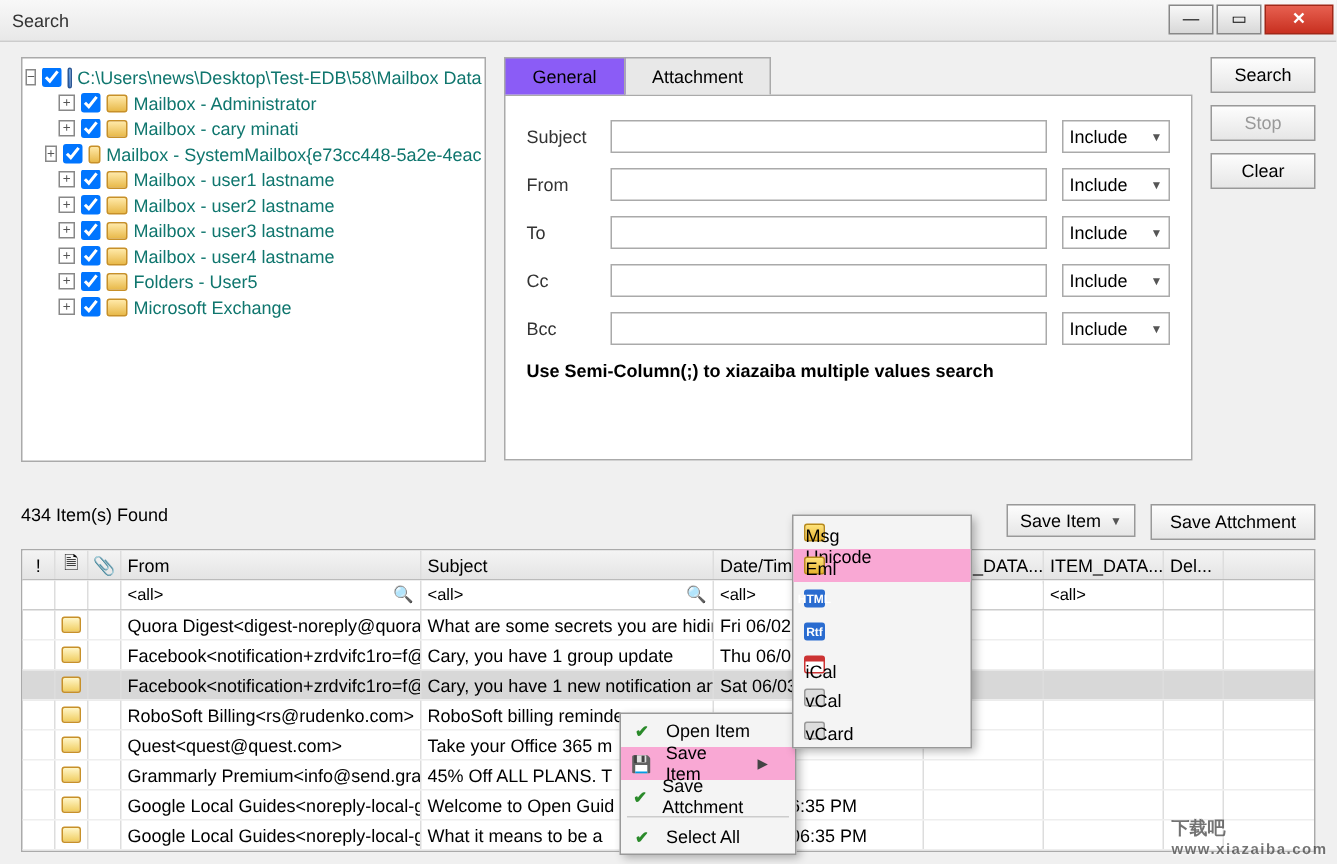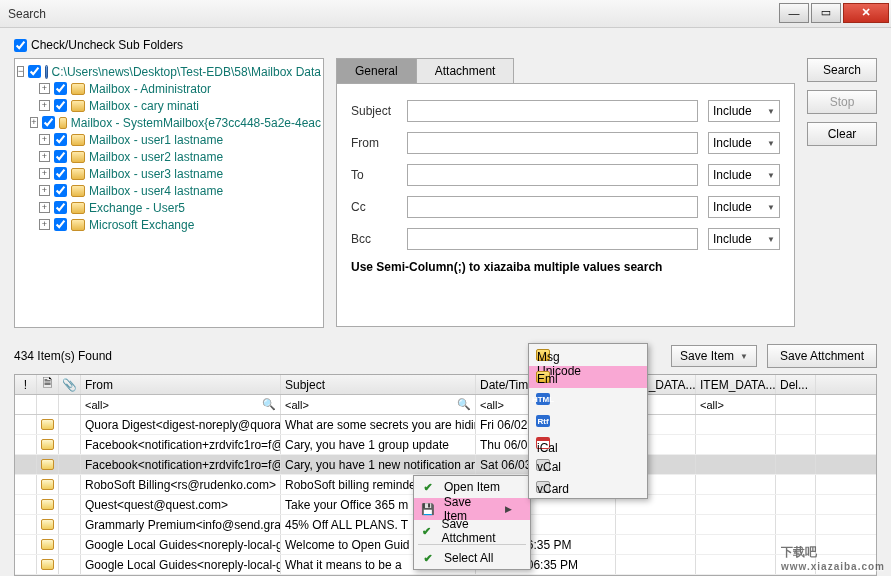--- a/index.html
+++ b/index.html
@@ -21,35 +21,35 @@
 .tree-node { display: flex; align-items: center; gap: 4px; white-space: nowrap; height: 17px; }
 .expander { width: 11px; height: 11px; border: 1px solid #888; display: inline-flex; align-items: center; justify-content: center; font-size: 9px; line-height: 1; color: #555; background: #fff; }
 .folder-icon { width: 14px; height: 12px; background: linear-gradient(#ffe9a8,#e8b94a); border: 1px solid #c79029; border-radius: 2px; }
 .root-icon { width: 16px; height: 14px; background: linear-gradient(#6fa8e6,#3a6fc0); border: 1px solid #2a5694; border-radius: 2px; }
 .tree-label { color: #0f766e; }
 .indent { width: 18px; display: inline-block; }
 
 .criteria { flex: 1; }
 .tabs { display: flex; }
 .tab { padding: 5px 18px; border: 1px solid #aaa; border-bottom: none; background: #e8e8e8; margin-right: -1px; }
-.tab.active { background: #a3a3a3; position: relative; z-index: 2; }
+.tab.active { background: #8b5cf6; position: relative; z-index: 2; }
 .tabpanel { border: 1px solid #aaa; background: #fff; padding: 16px 14px 10px 14px; height: 244px; }
 .field-row { display: flex; align-items: center; margin-bottom: 10px; }
 .field-label { width: 56px; color: #333; }
 .field-input { flex: 1; height: 22px; border: 1px solid #aaa; padding: 2px 4px; }
 .include-sel { width: 72px; height: 22px; border: 1px solid #aaa; margin-left: 10px; background: #fff; display: flex; align-items: center; justify-content: space-between; padding: 0 4px; }
 .caret { font-size: 8px; color: #555; }
 .hint { font-weight: bold; margin-top: 4px; }
 
 .sidebtns { width: 70px; display: flex; flex-direction: column; gap: 8px; }
 .btn { height: 24px; border: 1px solid #999; background: linear-gradient(#fdfdfd,#e6e6e6); display: flex; align-items: center; justify-content: center; }
 .btn.disabled { color: #999; }
 
 
-.results-header { display: flex; align-items: center; margin-top: 16px; }
+.results-header { display: flex; align-items: flex-start; margin-top: 28px; }
 .found-label { flex: 1; }
 .save-item-dd { height: 22px; border: 1px solid #999; background: linear-gradient(#fdfdfd,#e6e6e6); padding: 0 8px; display: flex; align-items: center; gap: 6px; margin-right: 10px; }
 .save-attach-btn { width: 110px; height: 24px; border: 1px solid #999; background: linear-gradient(#fdfdfd,#e6e6e6); display: flex; align-items: center; justify-content: center; }
 
 .grid { margin-top: 6px; border: 1px solid #aaa; background: #fff; }
 .grid-head, .grid-filter, .grid-row { display: flex; align-items: center; height: 20px; }
 .grid-head { background: linear-gradient(#f4f4f4,#e4e4e4); border-bottom: 1px solid #bbb; }
 .grid-filter { border-bottom: 1px solid #ccc; background: #fff; }
 .grid-row { border-bottom: 1px solid #eee; }
 .grid-row.sel { background: #d8d8d8; }
@@ -91,24 +91,20 @@
 <div class="titlebar">
   <span class="title">Search</span>
   <div class="winbtns">
     <div class="winbtn">—</div>
     <div class="winbtn">▭</div>
     <div class="winbtn close">✕</div>
   </div>
 </div>
 
 <div class="content">
-  <label class="checkline">
-    <input type="checkbox" checked="" style="">
-    <span>Check/Uncheck Sub Folders</span>
-  </label>
 
   <div class="toprow">
 
     <div class="treebox">
       <div class="tree-node">
         <span class="expander">−</span>
         <input type="checkbox" checked="" style="">
         <span class="root-icon"></span>
         <span class="tree-label">C:\Users\news\Desktop\Test-EDB\58\Mailbox Data</span>
       </div>
@@ -160,21 +156,21 @@
             <span class="expander">+</span>
             <input type="checkbox" checked="" style="">
             <span class="folder-icon"></span>
             <span class="tree-label">Mailbox - user4 lastname</span>
           </div>
           <div class="tree-node">
             <span class="indent"></span>
             <span class="expander">+</span>
             <input type="checkbox" checked="" style="">
             <span class="folder-icon"></span>
-            <span class="tree-label">Exchange - User5</span>
+            <span class="tree-label">Folders - User5</span>
           </div>
           <div class="tree-node">
             <span class="indent"></span>
             <span class="expander">+</span>
             <input type="checkbox" checked="" style="">
             <span class="folder-icon"></span>
             <span class="tree-label">Microsoft Exchange</span>
           </div>
         </div>
     </div>

